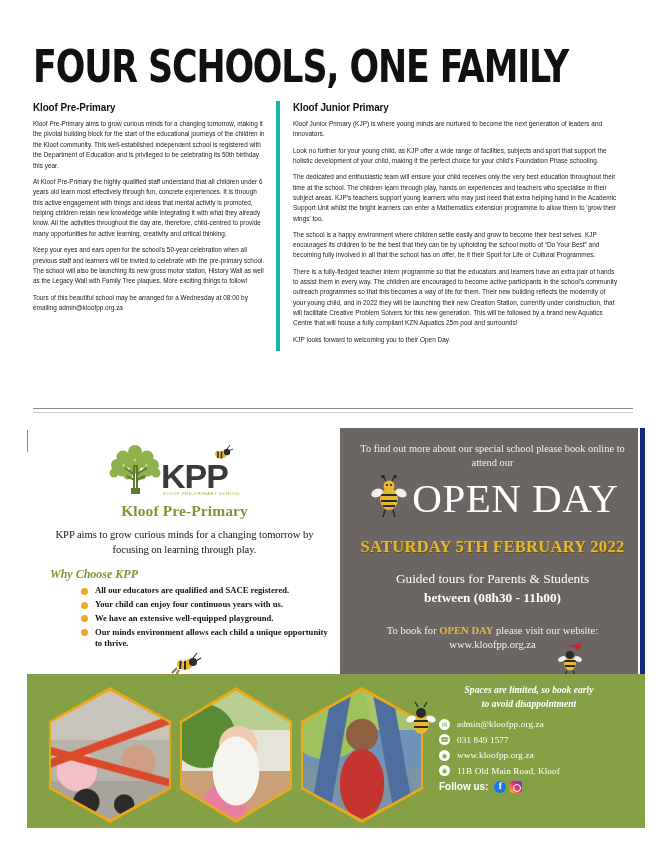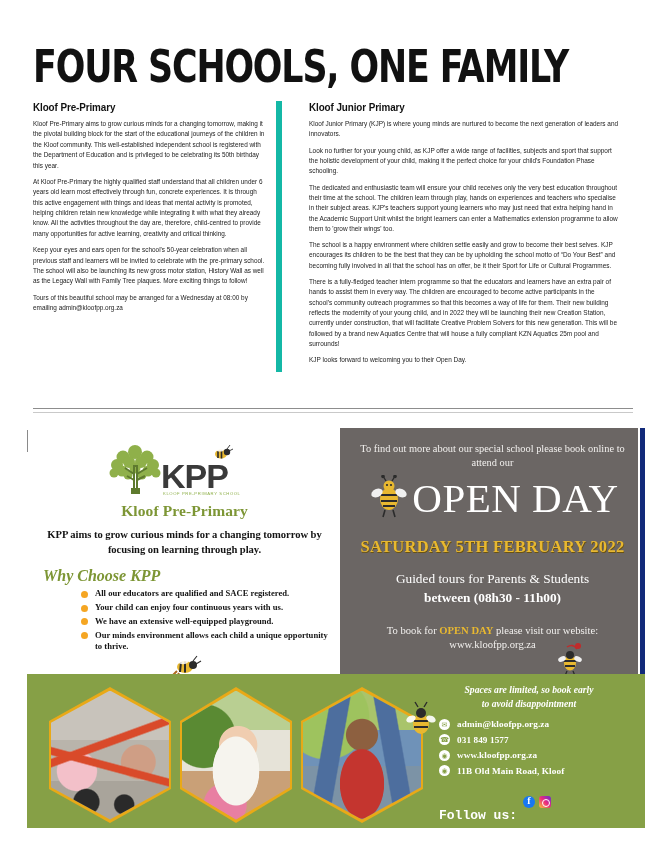--- a/index.html
+++ b/index.html
@@ -33,21 +33,21 @@
     transform-origin: left center;
   }
   .cols {
     display: flex;
     margin-top: 12px;
   }
   .col {
     position: relative;
   }
   .col-left { width: 243px; padding-right: 10px; }
-  .col-right { width: 343px; padding-left: 27px; border-left: 6px solid #14b8a6; }
+  .col-right { width: 343px; padding-left: 13px; border-left: 4px solid #14b8a6; }
   .col-head {
     font-size: 10.5px;
     font-weight: 700;
     color: #111;
     letter-spacing: -0.1px;
     margin-bottom: 6px;
     transform: scaleX(0.94);
     transform-origin: left;
   }
   .para {
@@ -110,36 +110,36 @@
     text-align: center;
     font-family: "Liberation Serif", serif;
     font-weight: 700;
     font-size: 15.5px;
     color: #7d9635;
     margin-top: 2px;
     letter-spacing: 0.1px;
   }
   .tagline {
     font-family: "Liberation Serif", serif;
-    font-weight: 700;
+    font-weight: 400;
     font-size: 10.6px;
     line-height: 1.38;
     color: #141414;
     text-align: center;
     margin-top: 8px;
     letter-spacing: -0.05px;
   }
   .why-head {
     font-family: "Liberation Serif", serif;
     font-style: italic;
     font-weight: 700;
-    font-size: 16px;
+    font-size: 12px;
     color: #7d9635;
     margin-top: 10px;
-    margin-left: 2px;
+    margin-left: 9px;
   }
   .why-list { margin-top: 3px; margin-left: 8px; }
   .why-item {
     display: flex;
     align-items: flex-start;
     margin-bottom: 2.5px;
     padding-left: 32px;
   }
   .dot {
     width: 7px; height: 7px;
@@ -323,36 +323,35 @@
     border-radius: 50%;
     background: #ffffff;
     color: #86a046;
     flex: 0 0 auto;
     margin-right: 7px;
     display: flex; align-items: center; justify-content: center;
     font-size: 7px; line-height: 1;
   }
   .ctext {
     font-family: "Liberation Serif", serif;
-    font-weight: 700;
+    font-weight: 400;
     font-size: 9.2px;
     color: #ffffff;
     letter-spacing: 0.1px;
   }
   .follow {
     display: flex; align-items: center;
     padding-left: 12px; margin-top: 2px;
   }
   .follow-label {
-    font-family: Liberation Mono, monospace;
-    font-weight: 700;
-    font-size: 13px;
+    font-family: Liberation Sans, sans-serif;
+    font-weight: 700;
+    font-size: 10px;
     color: #ffffff;
     margin-right: 6px;
-    margin-top: 27px;
   }
   .sicon { width: 12px; height: 12px; border-radius: 3px; margin-right: 4px; display:block; }
   .fb { background: #1877f2; border-radius: 50%; position: relative; }
   .fb::after {
     content: "f"; position: absolute; left: 0; right: 0; top: -1px;
     text-align: center; color: #fff; font-family: "Liberation Serif", serif;
     font-weight: 700; font-size: 10px;
   }
   .ig {
     background: linear-gradient(45deg, #f9ce34, #ee2a7b, #6228d7);

